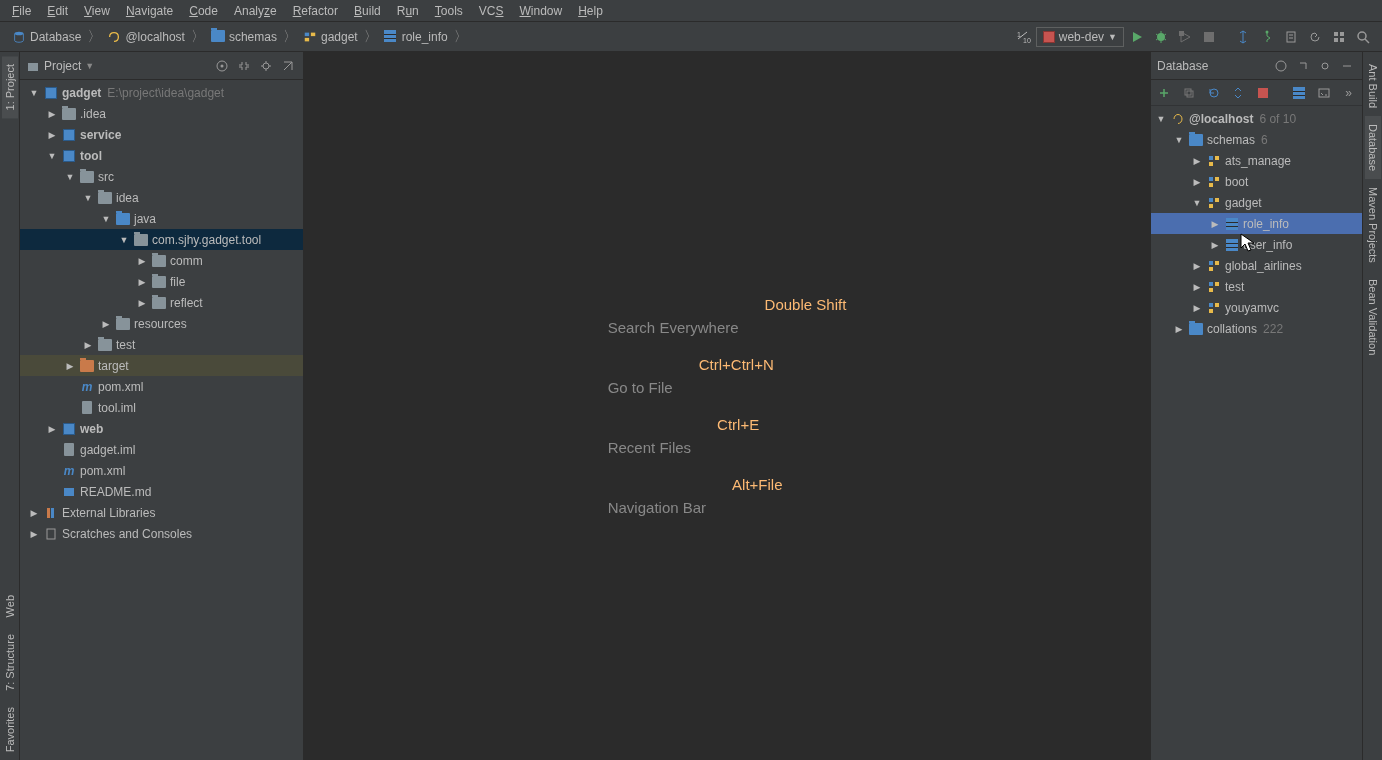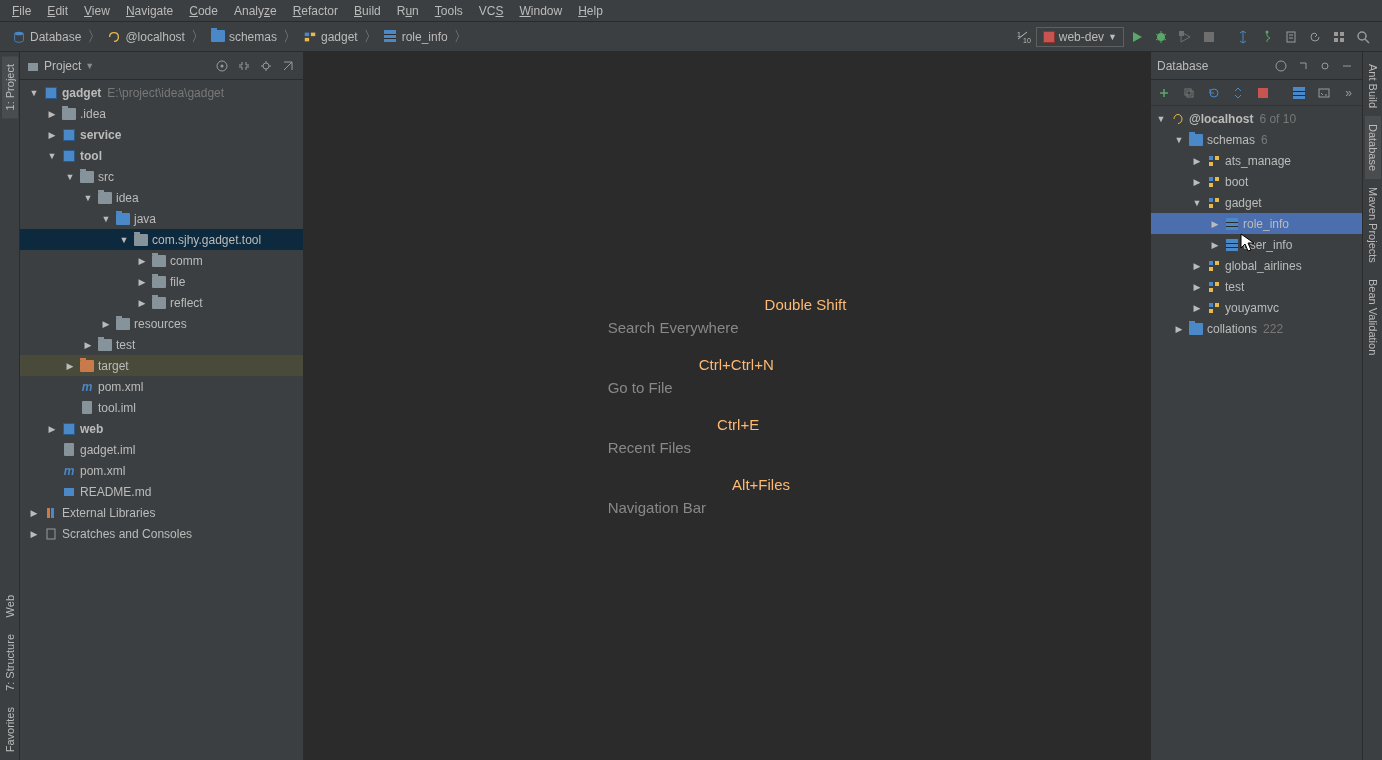--- a/index.html
+++ b/index.html
@@ -428,21 +428,21 @@
         <div class="hint-line">
           <span class="hint-text">Go to File</span>
           <span class="hint-key">Ctrl+Ctrl+N</span>
         </div>
         <div class="hint-line">
           <span class="hint-text">Recent Files</span>
           <span class="hint-key">Ctrl+E</span>
         </div>
         <div class="hint-line">
           <span class="hint-text">Navigation Bar</span>
-          <span class="hint-key">Alt+Files</span>
+          <span class="hint-key">Alt+File</span>
         </div>
       </div>
   </div>
 
   <div class="db-panel">
     <div class="panel-header">
       <div class="panel-title">
           <span>Database</span>
         </div>
       <div class="panel-tools">

